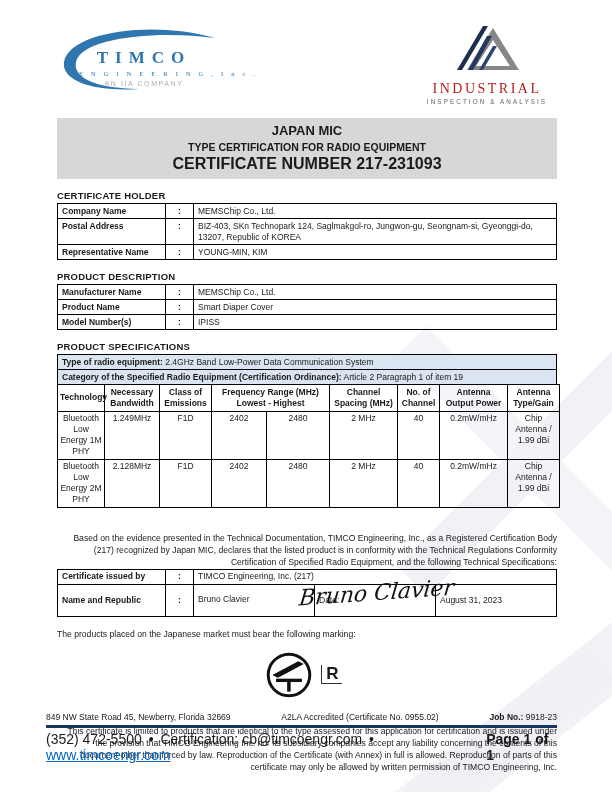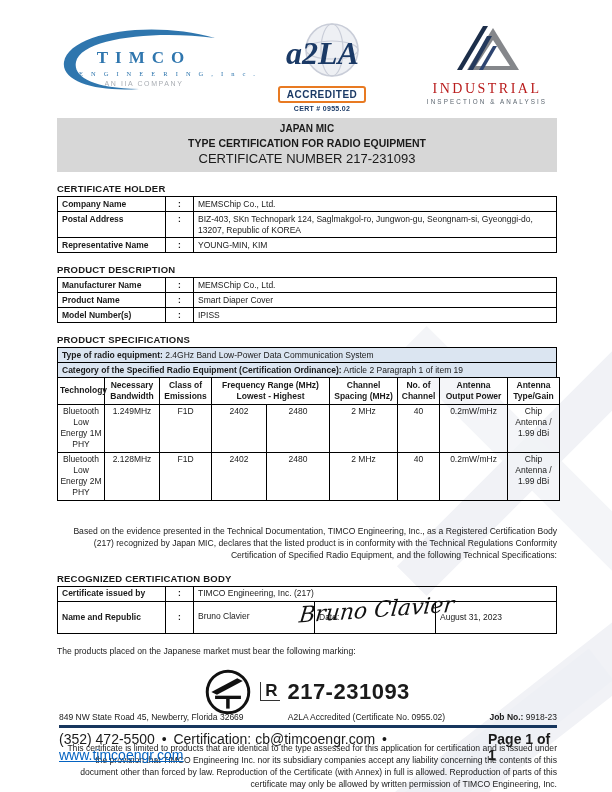--- a/index.html
+++ b/index.html
@@ -28,23 +28,23 @@
   .a2la { width:110px; text-align:center; margin-top:2px; position:relative; }
   .a2la-accred { display:inline-block; border:2px solid #e87a22; border-radius:3px; background:#fff;
                  color:#1b3a66; font-weight:bold; font-size:10px; letter-spacing:.5px; padding:1px 7px; margin-top:-10px; position:relative; z-index:2;}
   .a2la-cert { color:#1b3a66; font-weight:bold; font-size:7px; margin-top:2px; letter-spacing:.3px;}
   .iia { width:140px; text-align:center; margin-top:4px; }
   .iia-name { font-family:"Liberation Serif", serif; color:#b91c1c; font-size:14px; letter-spacing:2.5px; margin-top:1px; }
   .iia-sub { color:#5c6670; font-size:6.3px; letter-spacing:2.1px; margin-top:1px; }
 
   
   .banner { background:#d7d7d7; text-align:center; padding:5px 0 6px; margin-top:6px; }
-  .banner-l1 { font-size:10px; font-weight:bold; }
+  .banner-l1 { font-size:13px; font-weight:bold; }
   .banner-l2 { font-size:10.5px; font-weight:bold; margin-top:3px; }
-  .banner-l3 { font-size:13px; font-weight:normal; margin-top:2px; }
+  .banner-l3 { font-size:16px; font-weight:bold; margin-top:2px; }
 
   
   .sec-h { font-size:9.5px; font-weight:bold; margin:11px 0 2px; letter-spacing:.2px; }
   table { border-collapse:collapse; width:100%; table-layout:fixed; }
   td { border:1px solid #000; font-size:8.5px; padding:1.5px 4px; vertical-align:top; line-height:1.3; }
   .kv-label { width:108px; font-weight:bold; }
   .kv-colon { width:28px; text-align:center; font-weight:bold; }
 
   .spec-info { border:1px solid #000; background:#dbe5f1; padding:1.5px 4px; font-size:8.5px; line-height:1.3; }
   .spec-info + .spec-info { margin-top:-1px; }
@@ -65,21 +65,21 @@
 
   
   .marking-note { font-size:8.6px; margin-top:12px; }
   .marking { display:flex; align-items:center; justify-content:center; margin-top:10px; height:52px; }
   .giteki { margin-right:8px; }
   .mark-r { font-size:17px; font-weight:bold; border-left:1.5px solid #333; border-bottom:1.5px solid #333;
             padding:0 3px 1px 4px; margin-right:7px; line-height:1; }
   .mark-num { font-size:22px; font-weight:bold; letter-spacing:.5px; }
 
   
-  .footer { position:absolute; left:59px; right:55px; top:712px; z-index:1; }
+  .footer { position:absolute; left:46px; right:55px; top:712px; z-index:1; }
   .f-row1 { display:flex; justify-content:space-between; font-size:8.5px; padding-bottom:3px; }
   .f-row1 .f-center { flex:1; text-align:center; }
   .f-job b { font-weight:bold; }
   .f-divider { height:3px; background:#17365d; }
   .f-row2 { display:flex; justify-content:space-between; font-size:14px; padding-top:3px; }
   .f-link { color:#0563c1; text-decoration:underline; }
   .f-page { font-weight:bold; }
   .f-bullet { margin:0 3px; }
 </style>
 </head>
@@ -98,30 +98,20 @@
         <svg width="170" height="78" viewBox="0 0 170 78">
           <path d="M 158,12 C 95,-6 12,6 7,36 C 4,56 40,66 82,63 C 34,62 16,50 19,36 C 24,12 98,4 158,12 Z" fill="#2f76ae"></path>
         </svg>
         <div class="timco-text">
           <div class="timco-name">TIMCO</div>
           <div class="timco-eng">E N G I N E E R I N G , I n c .</div>
           <div class="timco-tag">AN IIA COMPANY</div>
         </div>
       </div>
 
-      <div class="a2la">
-        <svg width="96" height="58" viewBox="0 0 96 58">
-          <circle cx="58" cy="28" r="26" fill="#eef0f4" stroke="#c9cdd8" stroke-width="1.5"></circle>
-          <ellipse cx="58" cy="28" rx="11" ry="26" fill="none" stroke="#c9cdd8" stroke-width="1.2"></ellipse>
-          <ellipse cx="58" cy="28" rx="26" ry="9" fill="none" stroke="#c9cdd8" stroke-width="1.2"></ellipse>
-          <text x="12" y="42" font-family="Liberation Serif, serif" font-style="italic" font-weight="bold" font-size="32" fill="#1b3a66">a2LA</text>
-        </svg>
-        <div class="a2la-accred">ACCREDITED</div>
-        <div class="a2la-cert">CERT # 0955.02</div>
-      </div>
 
       <div class="iia">
         <svg width="120" height="52" viewBox="0 0 120 52">
           <polygon points="66,4 92,46 40,46" fill="#85878b"></polygon>
           <polygon points="66,16 83,42 49,42" fill="#ffffff"></polygon>
           <polygon points="30,46 56,2 61,2 35,46" fill="#1c2e4a"></polygon>
           <polygon points="41,46 60,12 65,12 46,46" fill="#24395c"></polygon>
           <polygon points="52,46 66,22 70,22 56,46" fill="#2d4470"></polygon>
         </svg>
         <div class="iia-name">INDUSTRIAL</div>
@@ -226,21 +216,20 @@
         <td>2 MHz</td>
         <td>40</td>
         <td>0.2mW/mHz</td>
         <td>Chip Antenna / 1.99 dBi</td>
       </tr>
     </tbody>
       </table>
 
     <p class="para">Based on the evidence presented in the Technical Documentation, TIMCO Engineering, Inc., as a Registered Certification Body (217) recognized by Japan MIC, declares that the listed product is in conformity with the Technical Regulations Conformity Certification of Specified Radio Equipment, and the following Technical Specifications:</p>
 
-    <div class="sec-h">RECOGNIZED CERTIFICATION BODY</div>
     <table>
       <tbody>
           <tr>
         <td class="kv-label">Certificate issued by</td>
         <td class="kv-colon">:</td>
         <td colspan="3">TIMCO Engineering, Inc. (217)</td>
       </tr>
       <tr class="rcb-row2">
         <td class="kv-label">Name and Republic</td>
         <td class="kv-colon">:</td>
@@ -256,21 +245,20 @@
 
     <p class="marking-note">The products placed on the Japanese market must bear the following marking:</p>
     <div class="marking">
       <svg class="giteki" width="48" height="48" viewBox="0 0 52 52">
         <circle cx="26" cy="26" r="22.5" fill="none" stroke="#111" stroke-width="3.2"></circle>
         <polygon points="8,26 36,11 42,14 14,29" fill="#111"></polygon>
         <rect x="12" y="30" width="28" height="3.6" fill="#111"></rect>
         <rect x="24" y="33" width="3.8" height="11" fill="#111"></rect>
       </svg>
       <span class="mark-r">R</span>
-      <span class="mark-num">217-231093</span>
     </div>
 
     <p class="para">This certificate is limited to products that are identical to the type assessed for this application for certification and is issued under the provision that TIMCO Engineering Inc. nor its subsidiary companies accept any liability concerning the contents of this document other than forced by law. Reproduction of the Certificate (with Annex) in full is allowed. Reproduction of parts of this certificate may only be allowed by written permission of TIMCO Engineering, Inc.</p>
   </div>
 
   <div class="footer">
     <div class="f-row1">
       <span>849 NW State Road 45, Newberry, Florida 32669</span>
       <span class="f-center">A2LA Accredited (Certificate No. 0955.02)</span>
       <span class="f-job"><b>Job No.:</b><span> 9918-23</span></span>

